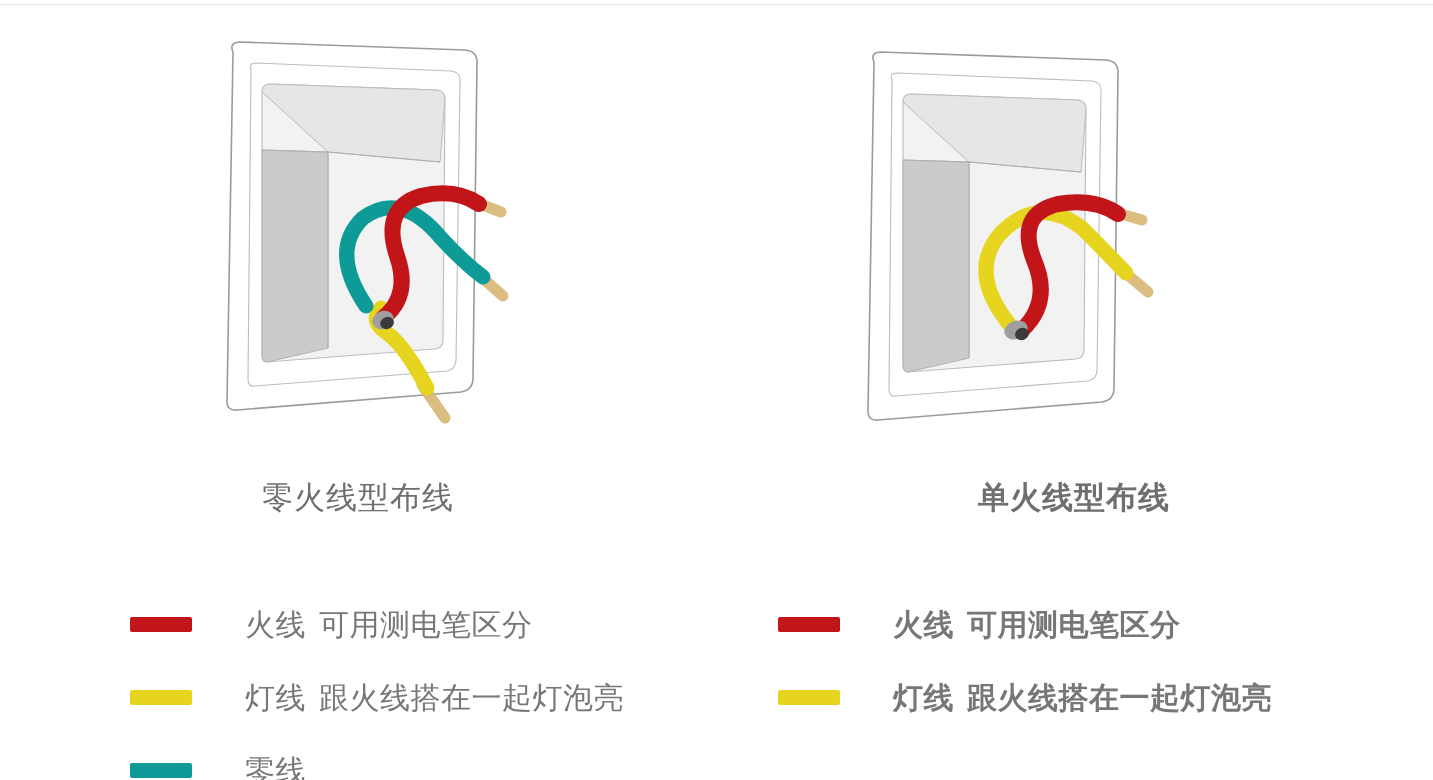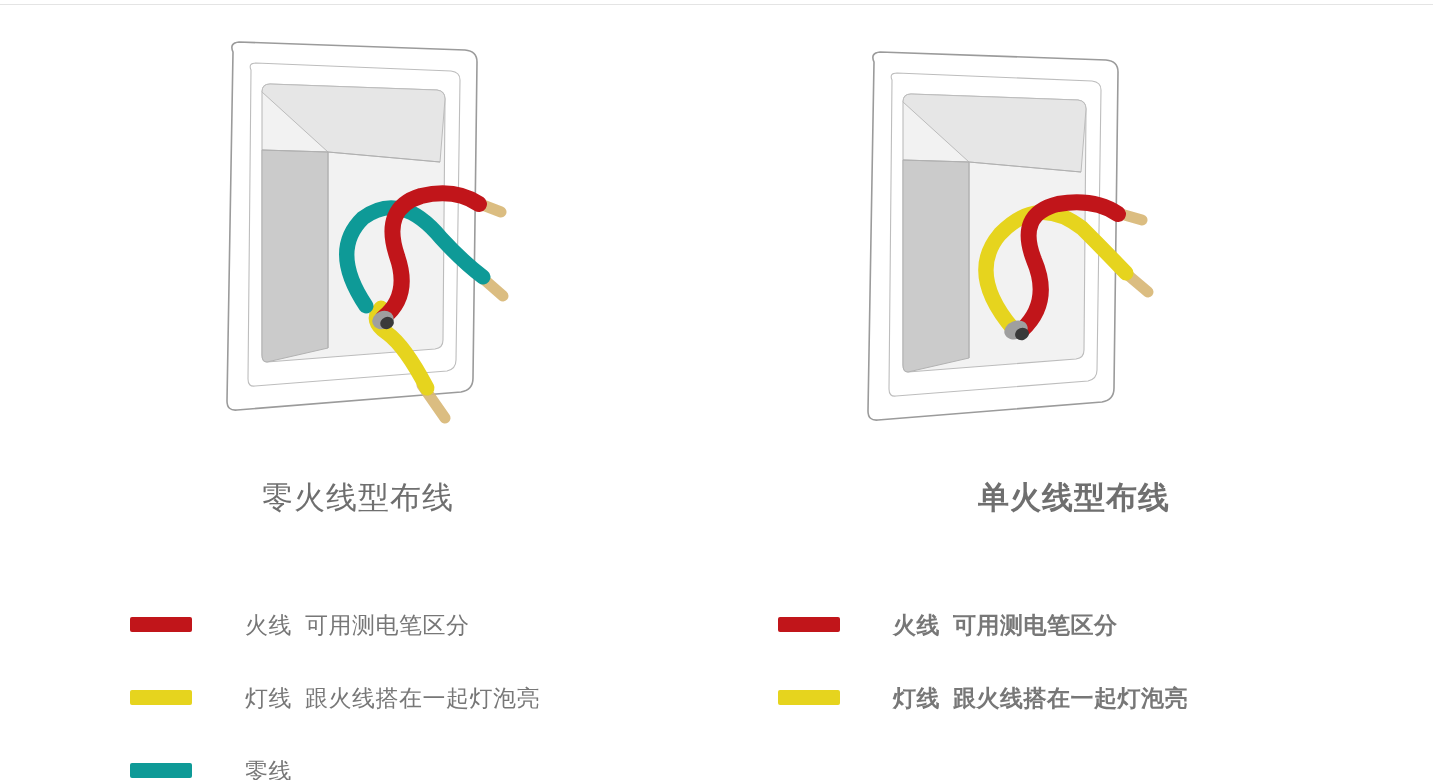--- a/index.html
+++ b/index.html
@@ -71,21 +71,21 @@
     height: 73px;
   }
   .swatch {
     width: 62px;
     height: 15px;
     border-radius: 2px;
     flex: 0 0 auto;
   }
   .legend-text {
     margin-left: 53px;
-    font-size: 23px;
+    font-size: 30px;
     line-height: 34px;
     letter-spacing: 0.5px;
     color: #777777;
     white-space: nowrap;
   }
   .legend-term { }
   .legend-note { margin-left: 13px; }
 </style>
 </head>
 <body>

